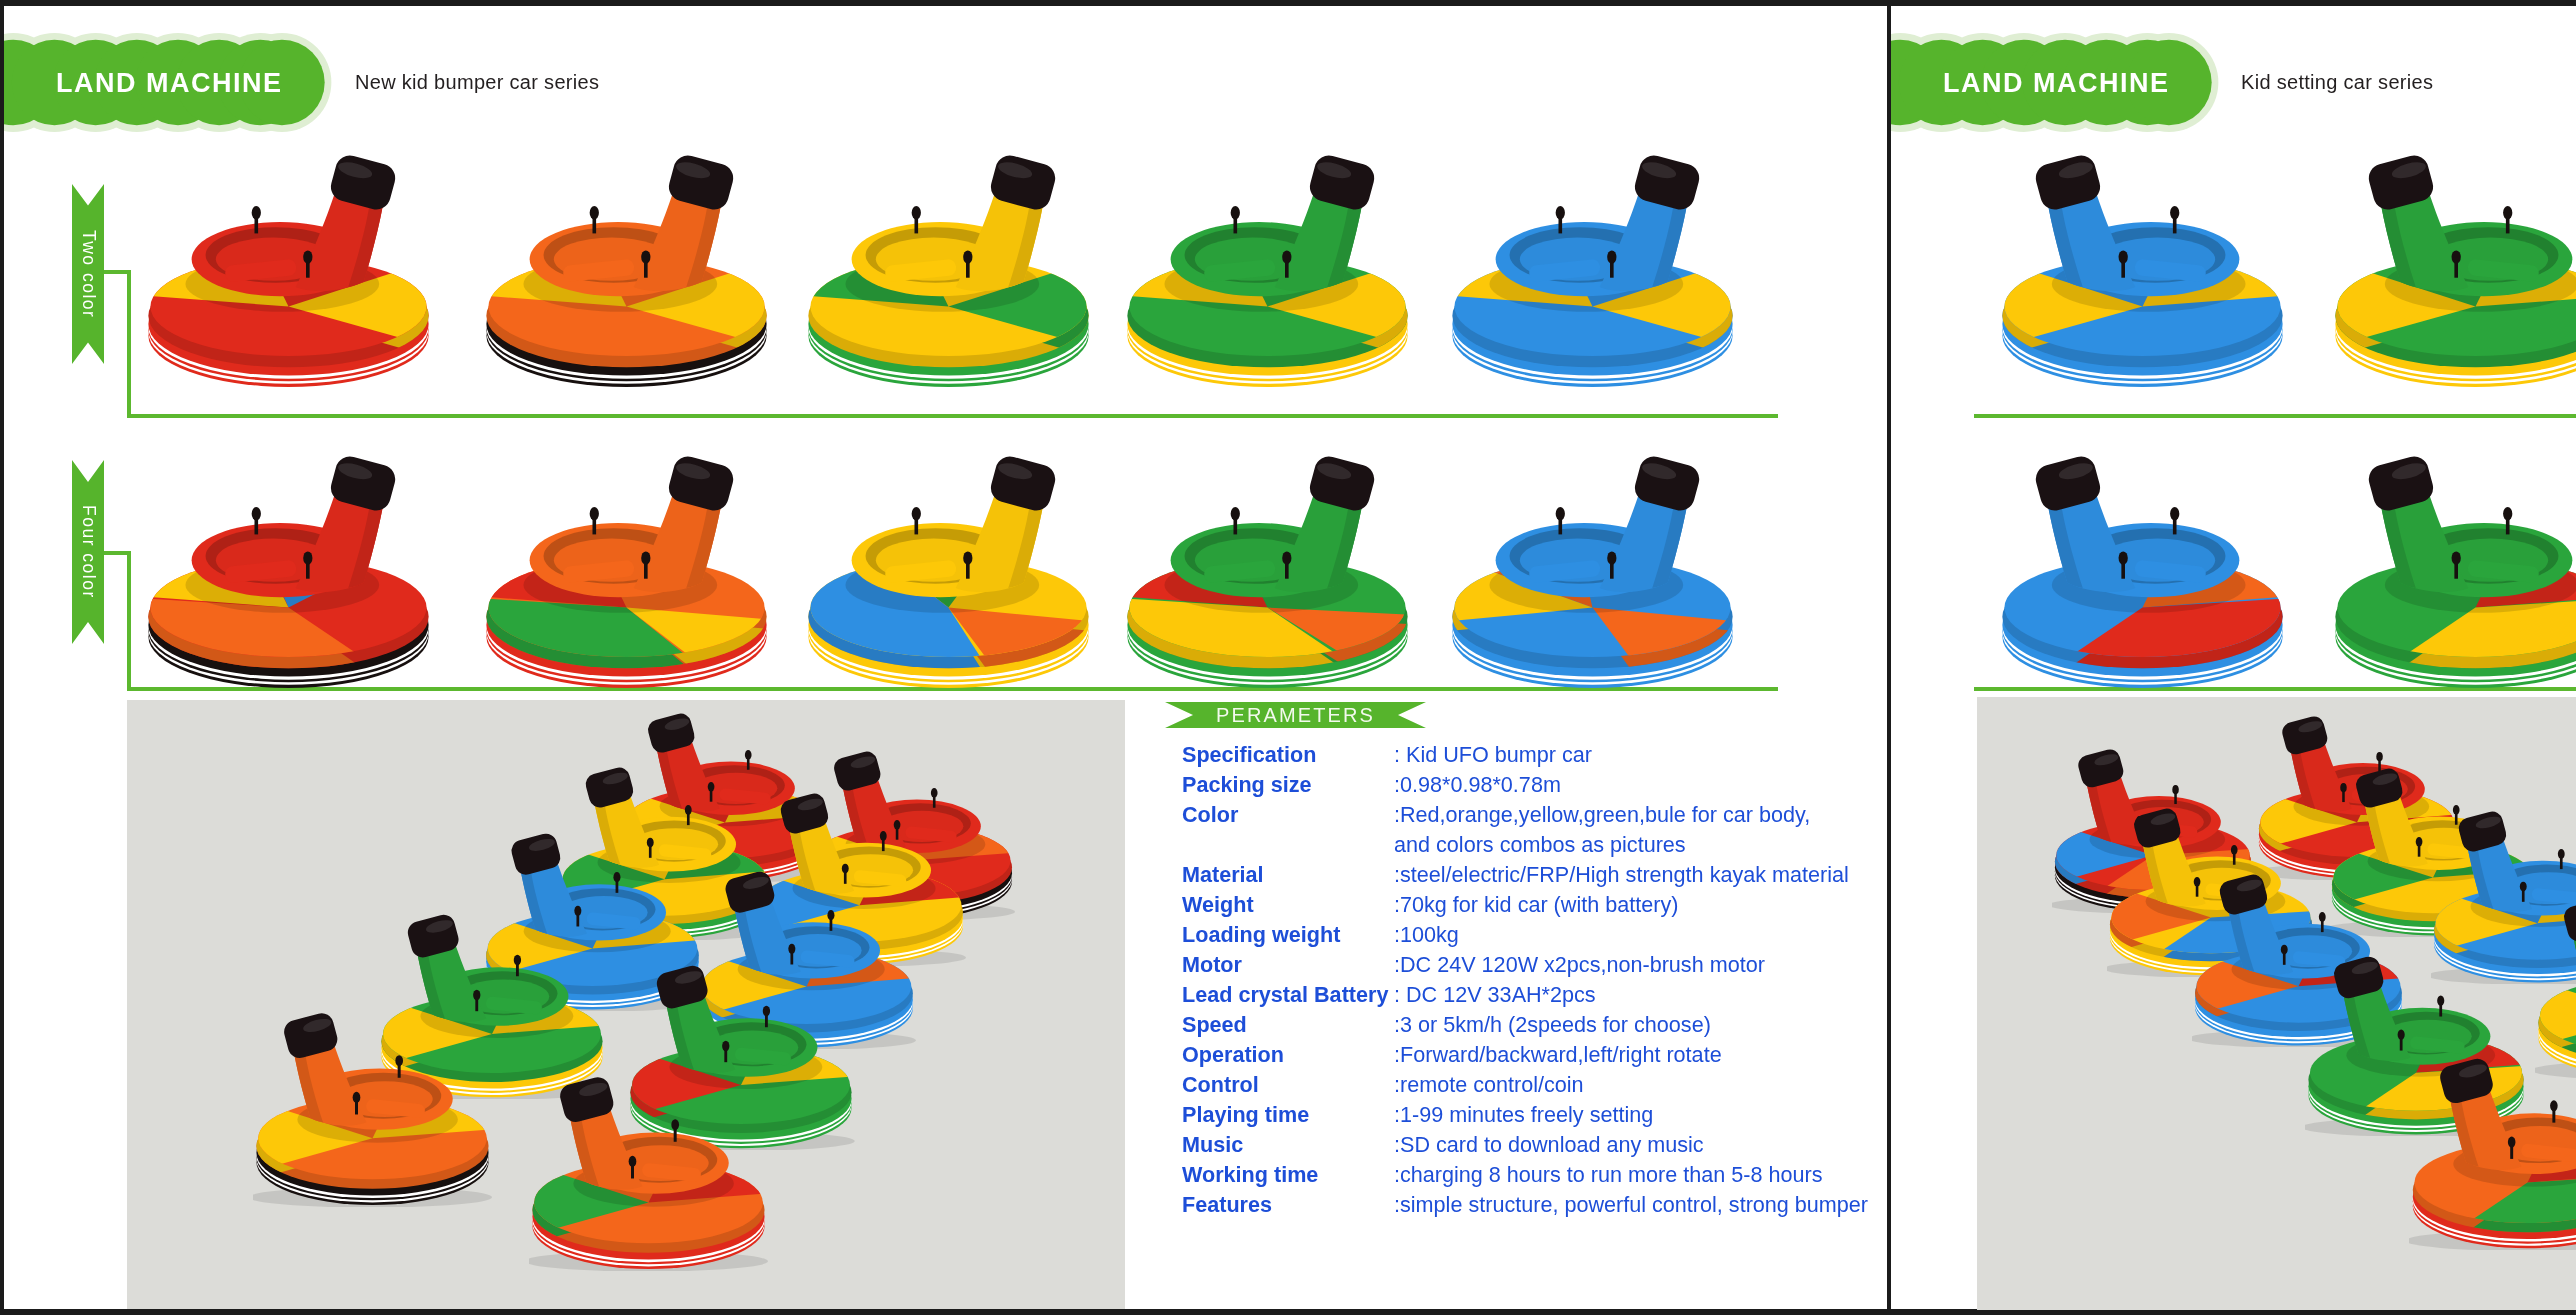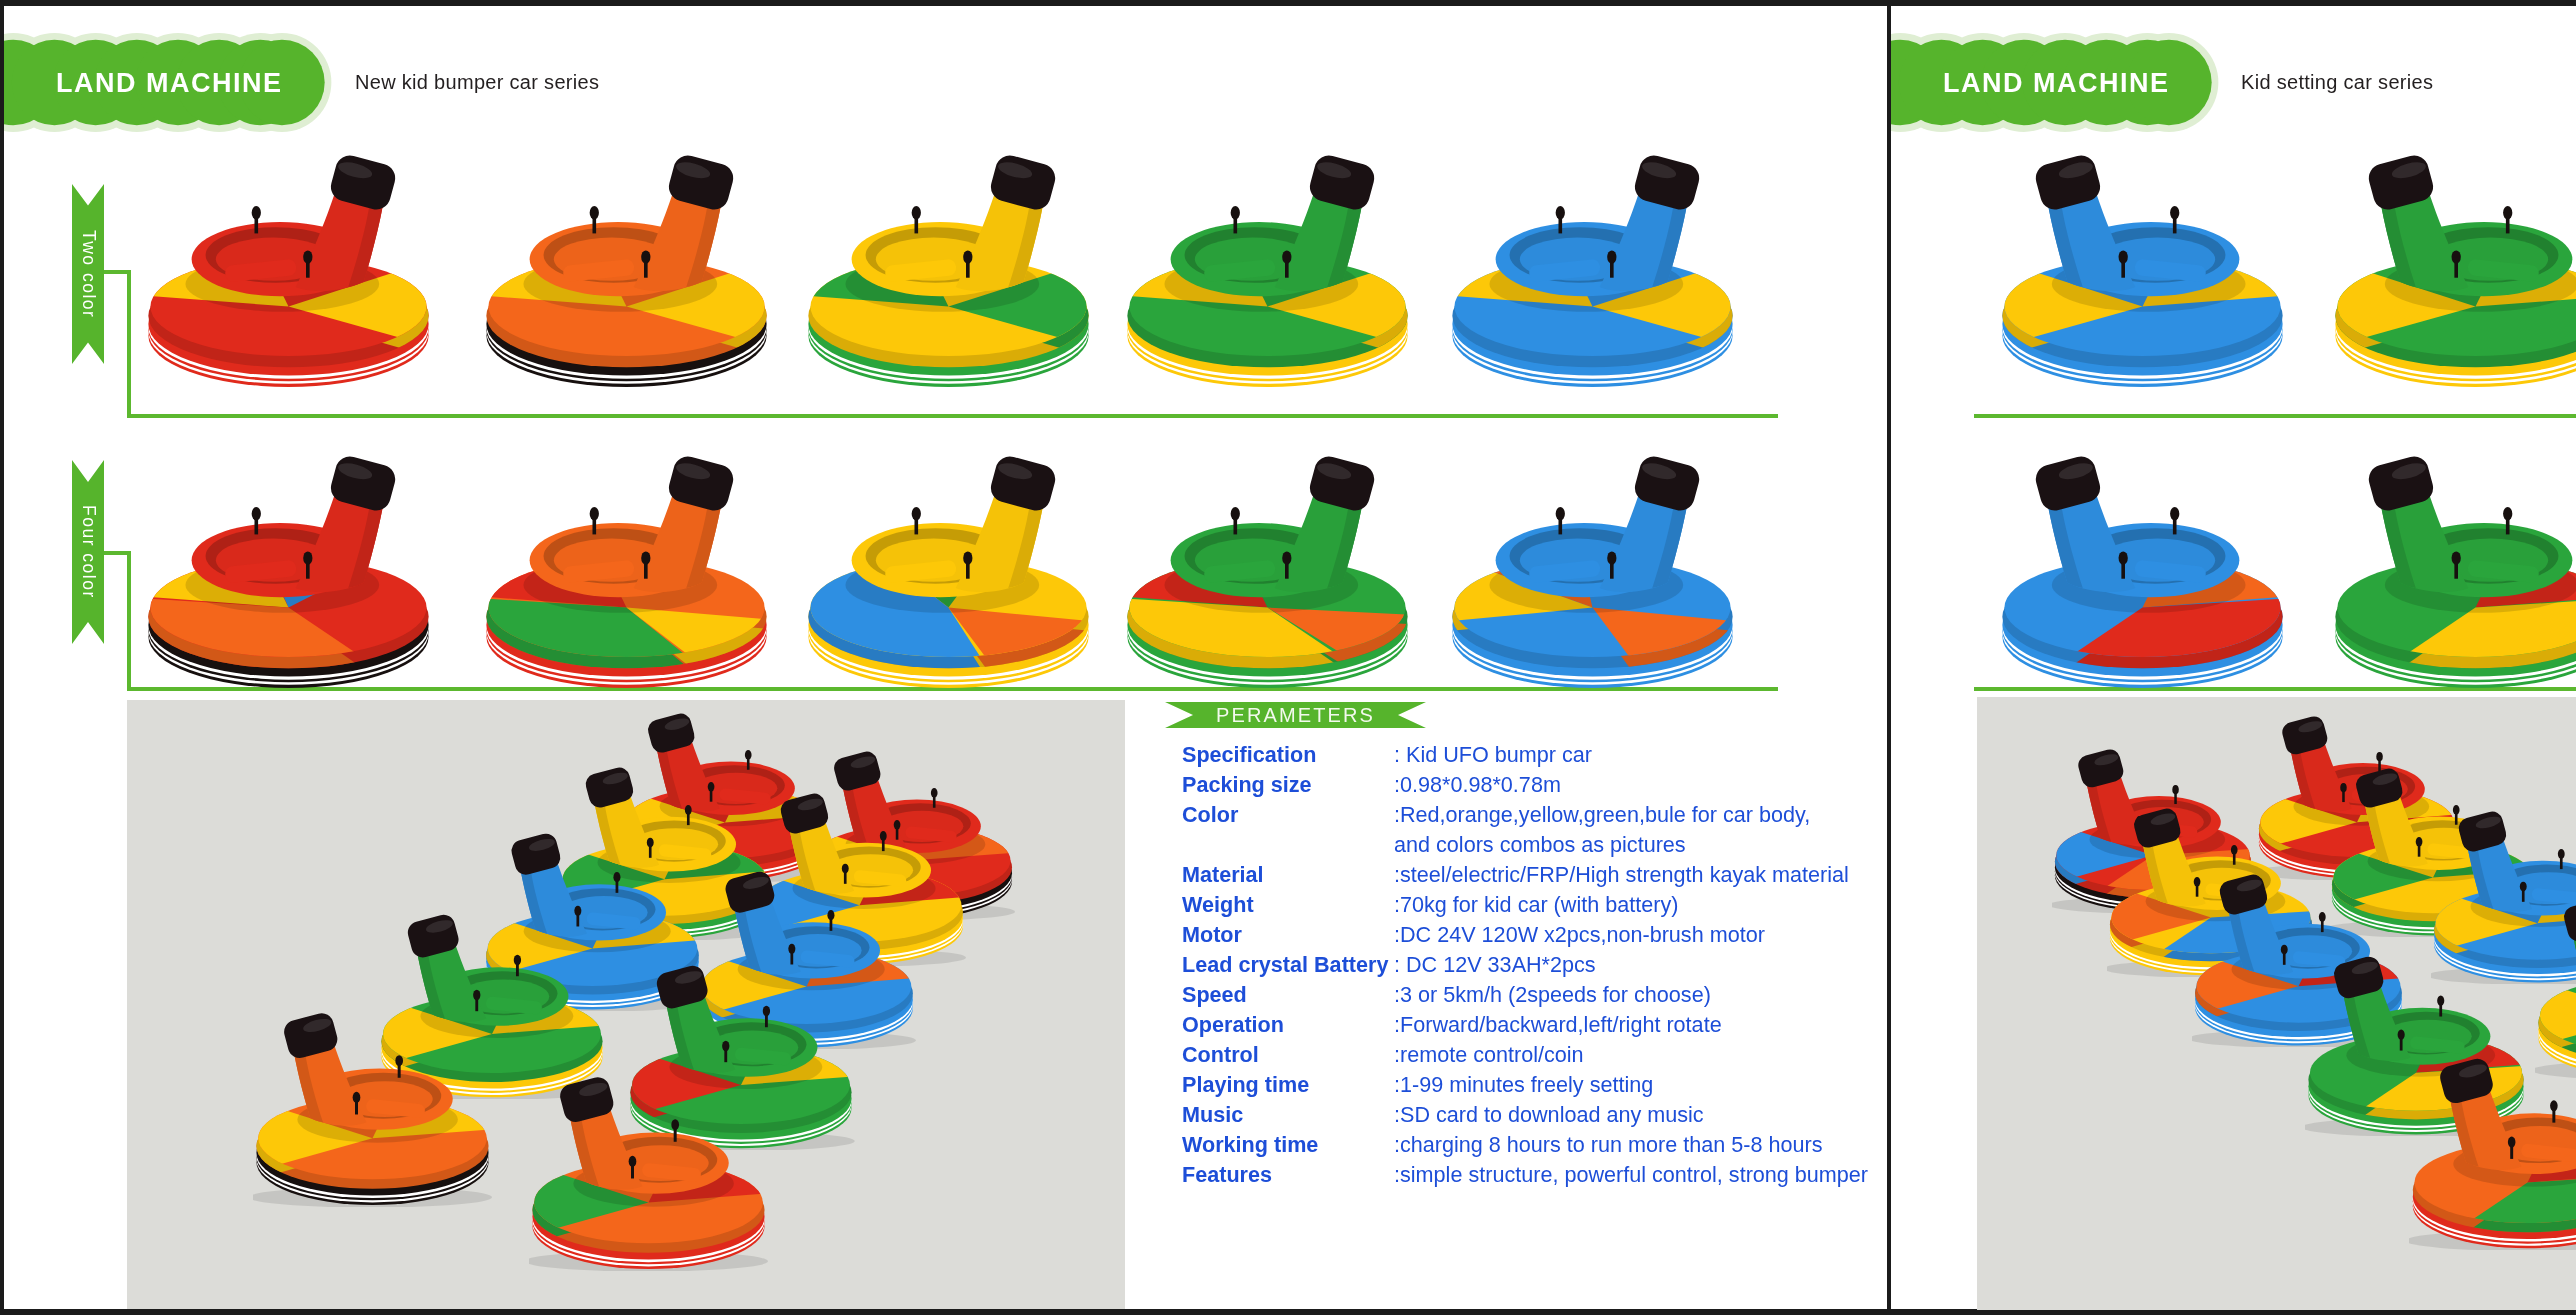--- a/index.html
+++ b/index.html
@@ -998,20 +998,21 @@
   <div class="pribbon" style="left:1165px;top:702px;width:261px;">
     <span>PERAMETERS</span>
   </div>
   <div class="ptable pt-left" id="ptable-left" style="left:1182px;top:740px;">
       <div class="prow"><span class="plabel">Specification</span><span class="pval">: Kid UFO bumpr car</span></div>
       <div class="prow"><span class="plabel">Packing size</span><span class="pval">:0.98*0.98*0.78m</span></div>
       <div class="prow"><span class="plabel">Color</span><span class="pval">:Red,orange,yellow,green,bule for car body,</span></div>
       <div class="prow"><span class="plabel"></span><span class="pval"> and colors combos as pictures</span></div>
       <div class="prow"><span class="plabel">Material</span><span class="pval">:steel/electric/FRP/High strength kayak material</span></div>
       <div class="prow"><span class="plabel">Weight</span><span class="pval">:70kg for kid car (with battery)</span></div>
+      <div class="prow"><span class="plabel">Loading weight</span><span class="pval">:100kg</span></div>
       <div class="prow"><span class="plabel">Motor</span><span class="pval">:DC 24V 120W x2pcs,non-brush motor</span></div>
       <div class="prow"><span class="plabel">Lead crystal Battery</span><span class="pval">: DC 12V 33AH*2pcs</span></div>
       <div class="prow"><span class="plabel">Speed</span><span class="pval">:3 or 5km/h (2speeds for choose)</span></div>
       <div class="prow"><span class="plabel">Operation</span><span class="pval">:Forward/backward,left/right rotate</span></div>
       <div class="prow"><span class="plabel">Control</span><span class="pval">:remote control/coin</span></div>
       <div class="prow"><span class="plabel">Playing time</span><span class="pval">:1-99 minutes freely setting</span></div>
       <div class="prow"><span class="plabel">Music</span><span class="pval">:SD card to download any music</span></div>
       <div class="prow"><span class="plabel">Working time</span><span class="pval">:charging 8 hours to run more than 5-8 hours</span></div>
       <div class="prow"><span class="plabel">Features</span><span class="pval">:simple structure, powerful control, strong bumper</span></div>
     </div>

